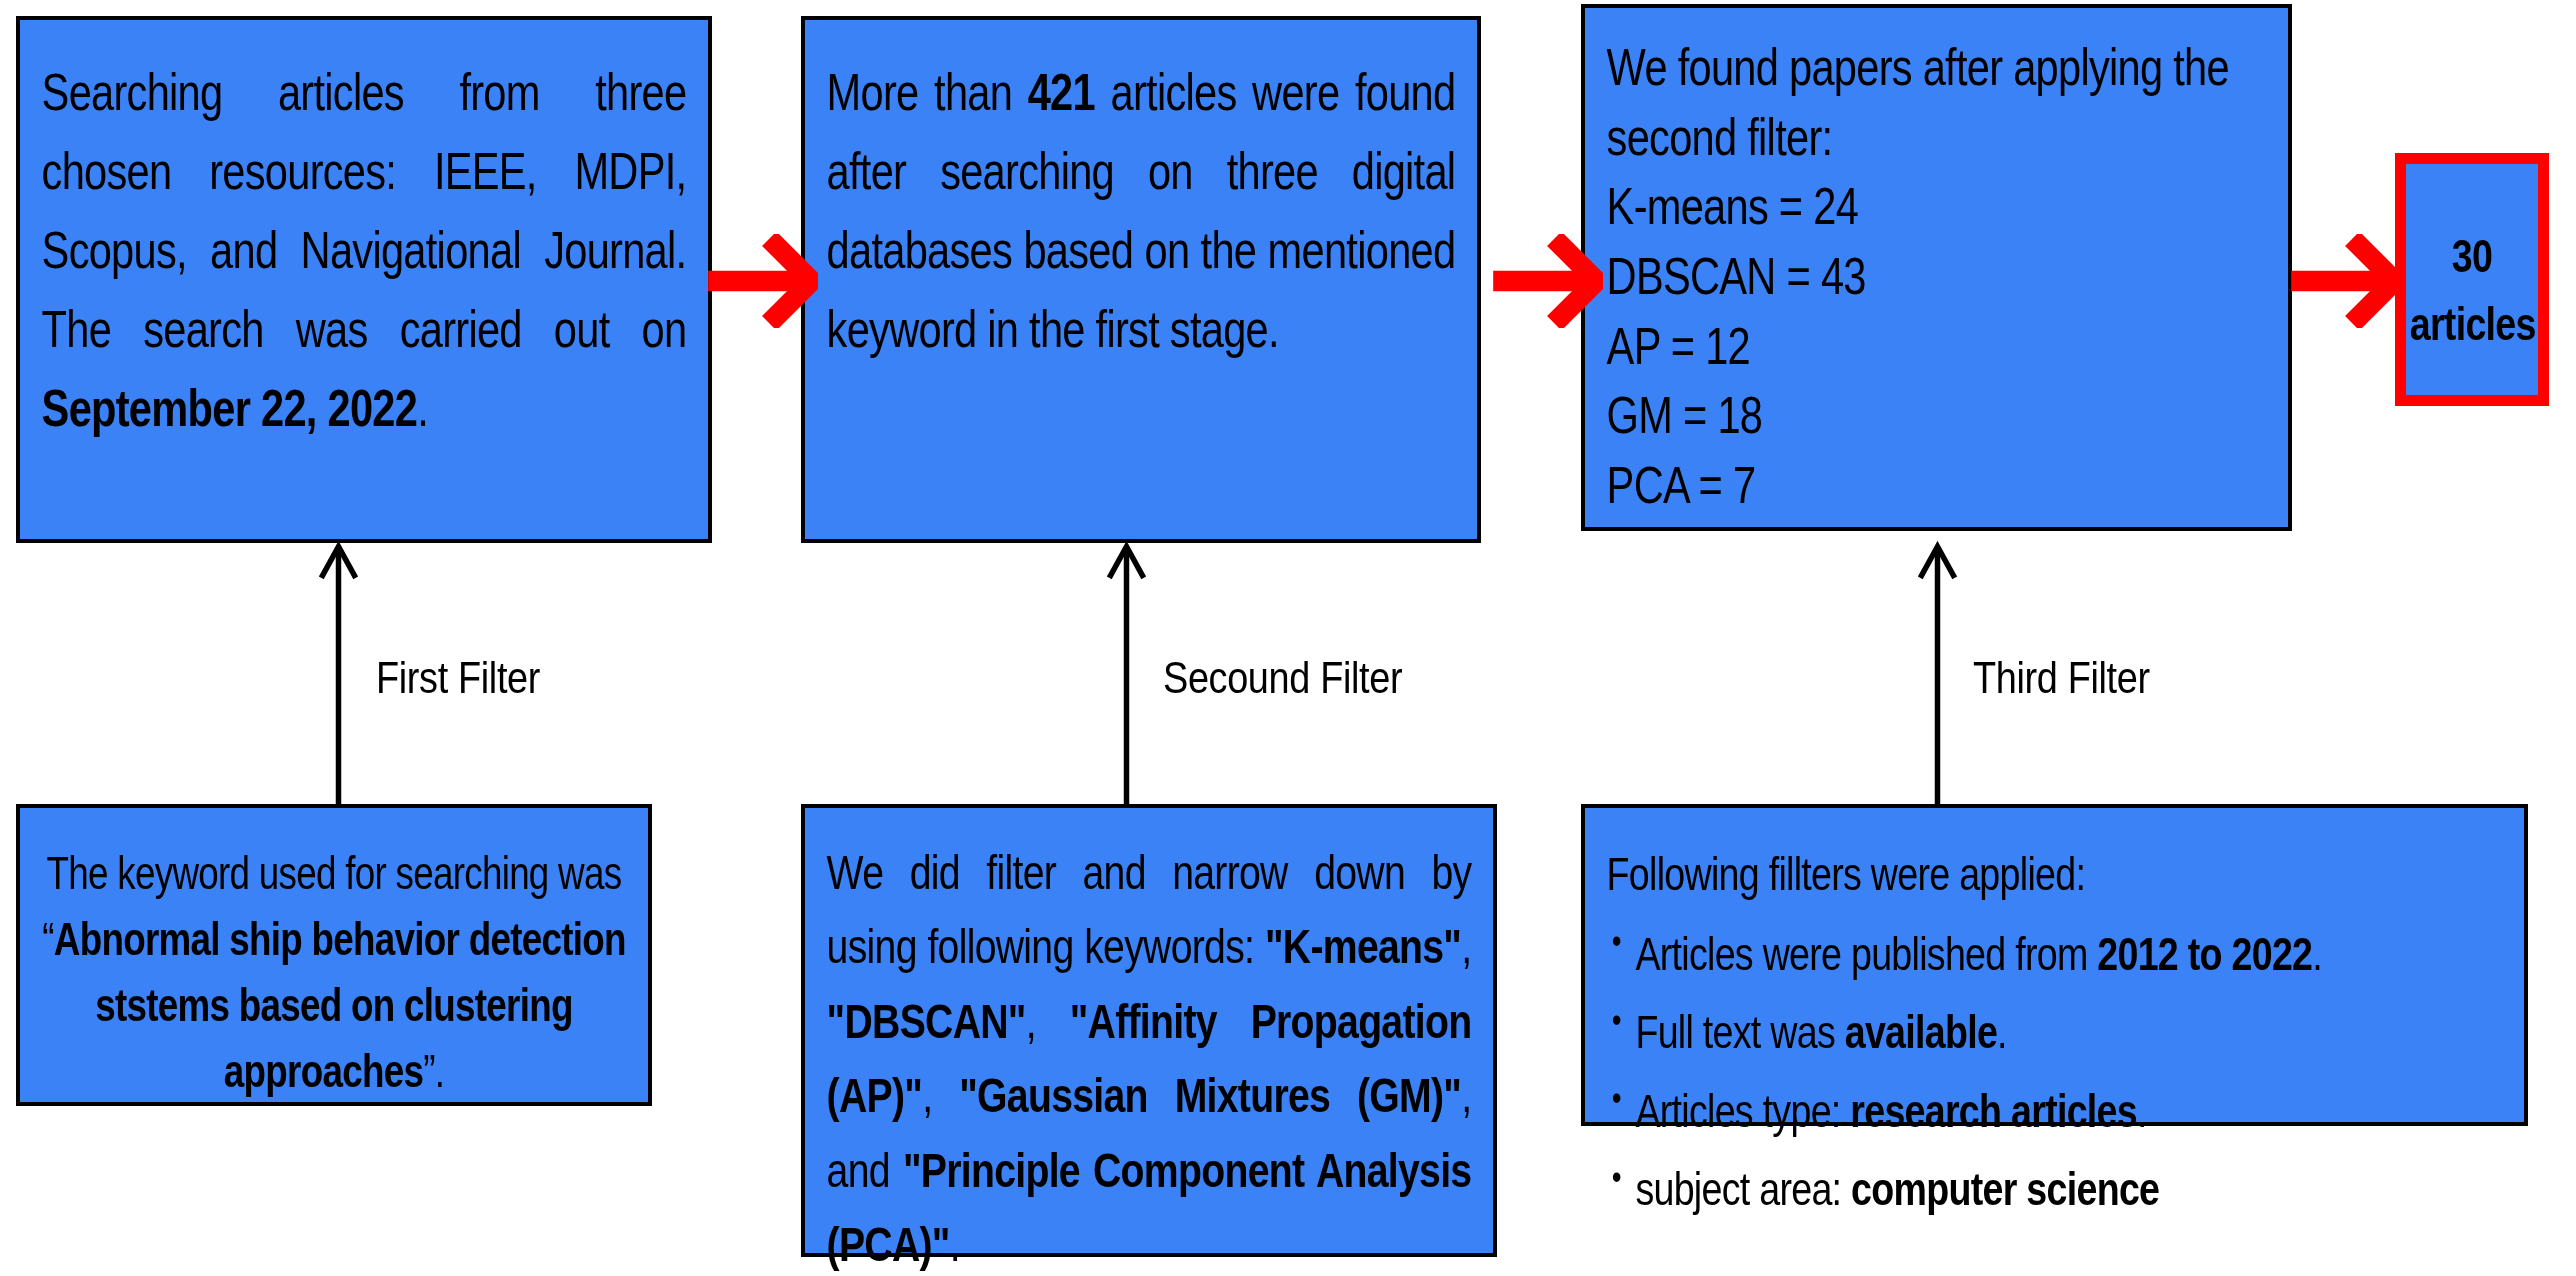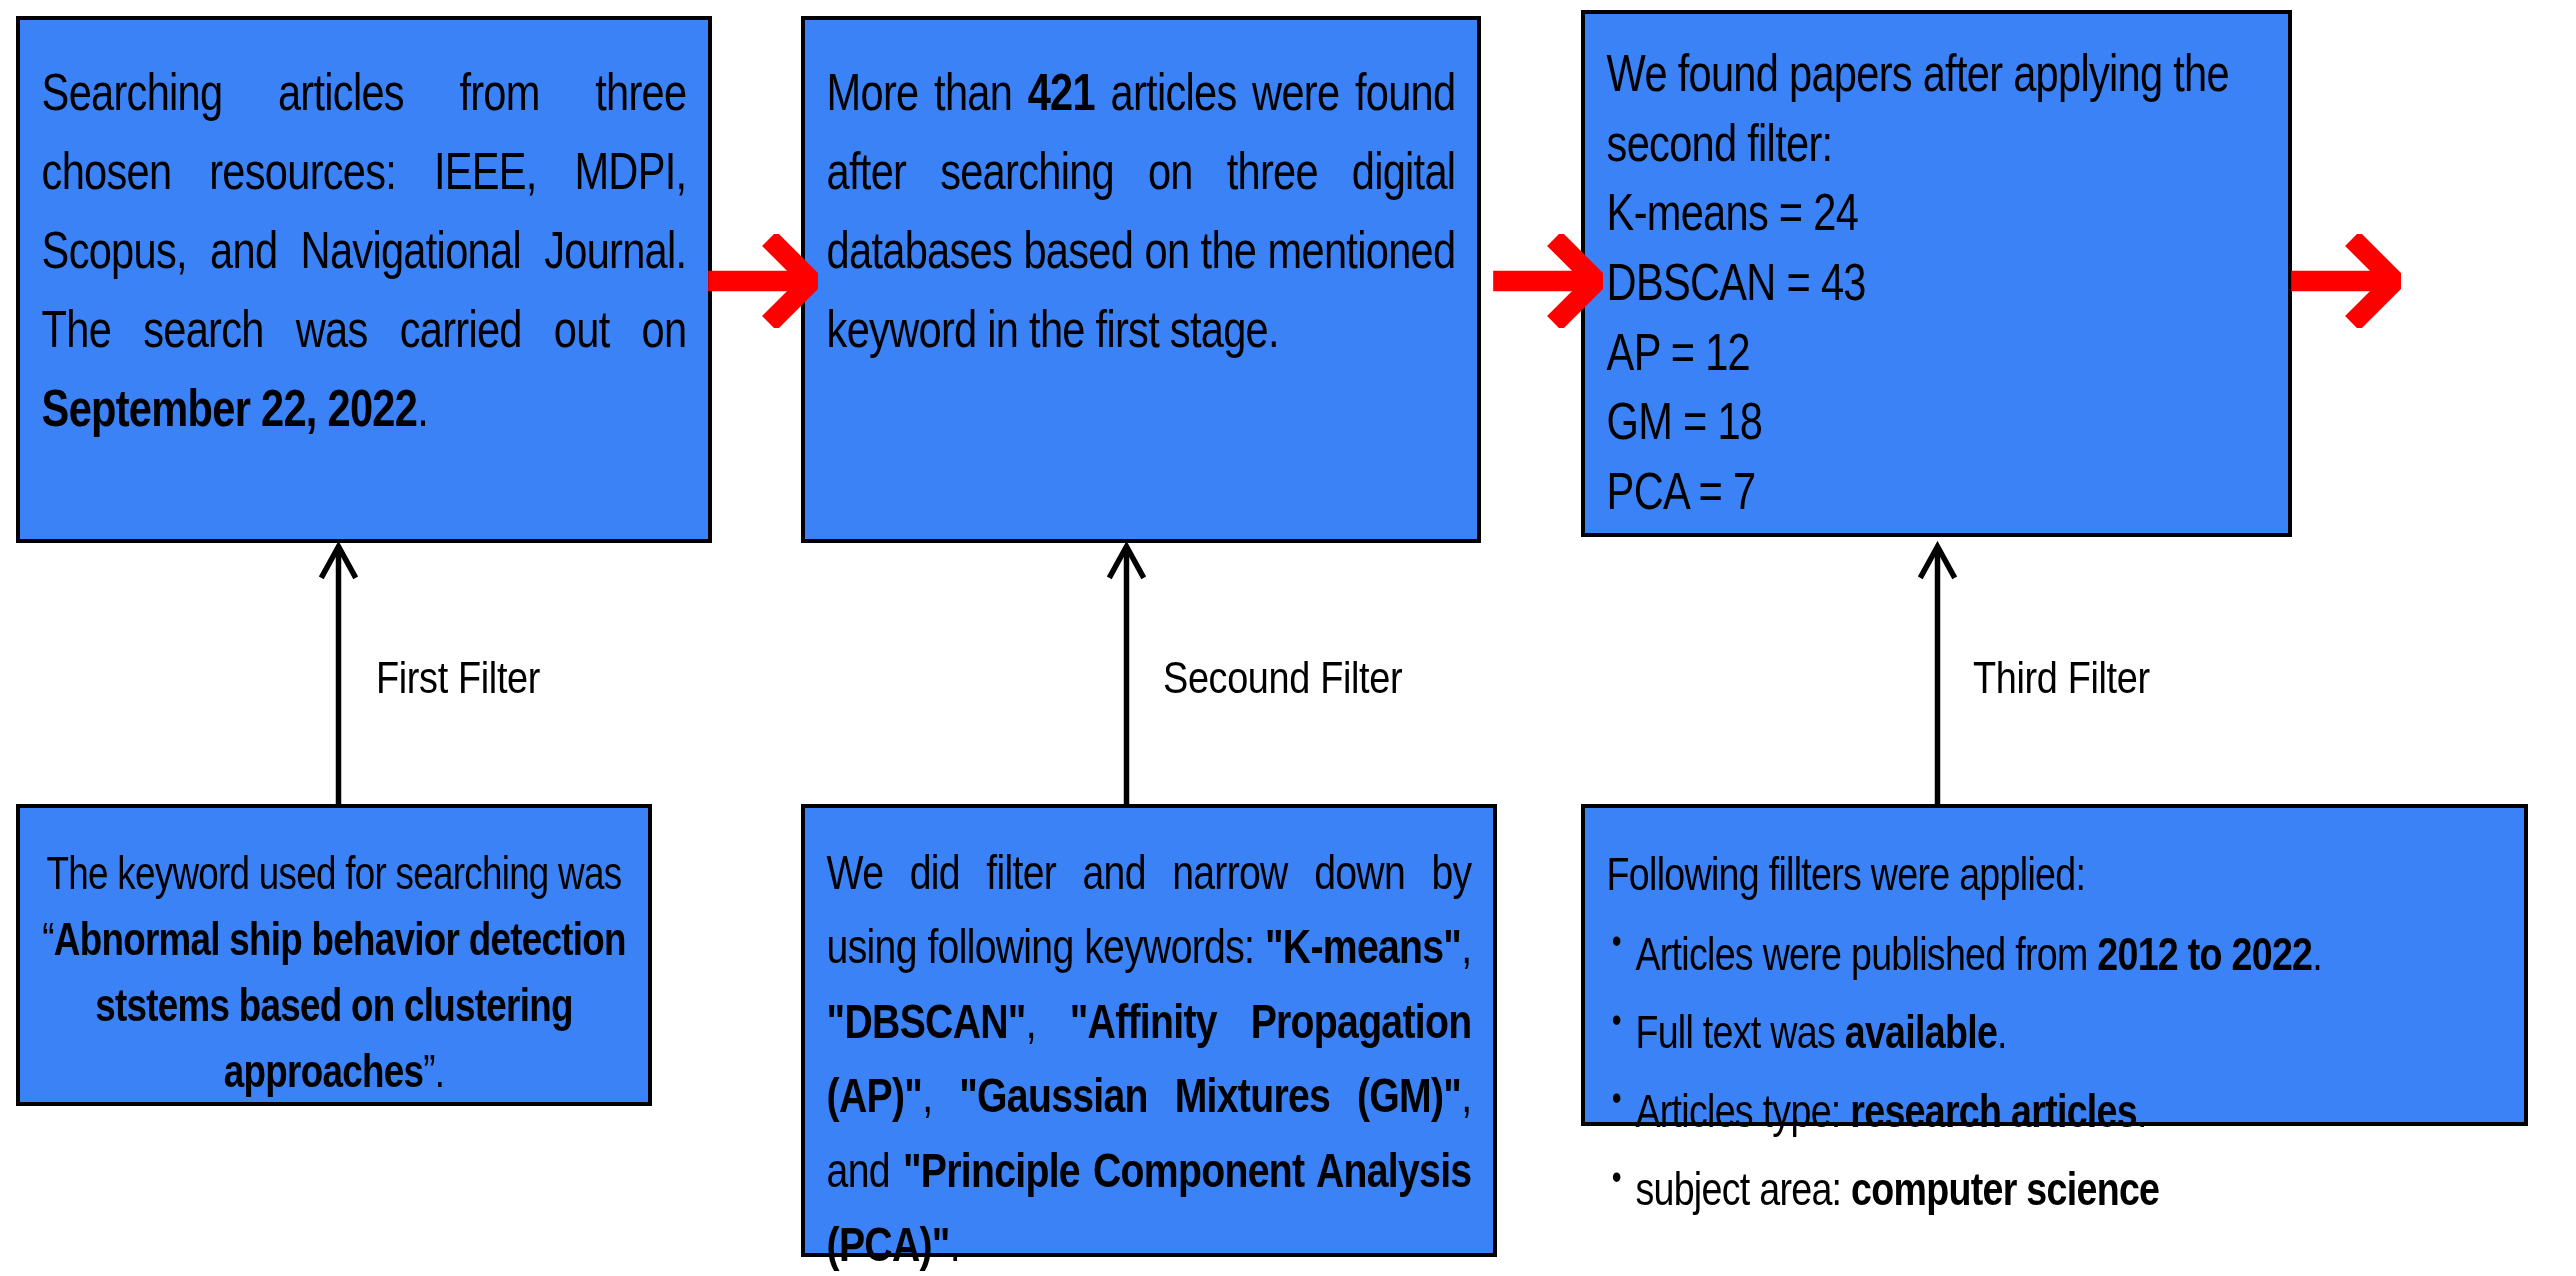--- a/index.html
+++ b/index.html
@@ -75,31 +75,37 @@
 <div class="stage">
 
   <div class="box" style="left:15.7px;top:15.7px;width:696px;height:527px;">
     <div class="boxtext justify" id="tb0" style="top:33px;">Searching articles from three chosen resources: IEEE, MDPI, Scopus, and Navigational Journal. The search was carried out on <b>September 22, 2022</b>.</div>
   </div>
 
   <div class="box" style="left:801px;top:15.7px;width:680px;height:527px;">
     <div class="boxtext justify" id="tb1" style="top:33px;">More than <b>421</b> articles were found after searching on three digital databases based on the mentioned keyword in the first stage.</div>
   </div>
 
-  <div class="box" style="left:1581px;top:10px;width:711px;height:527px;">
+  <div class="box" style="left:1581px;top:4px;width:711px;height:527px;">
     <div class="boxtext left" id="tb2" style="top:25px;line-height:1.34;">
         <div>We found papers after applying the second filter:</div>
         <div class="stat">K-means = 24</div>
         <div class="stat">DBSCAN = 43</div>
         <div class="stat">AP = 12</div>
         <div class="stat">GM = 18</div>
         <div class="stat">PCA = 7</div>
       </div>
   </div>
 
+  <div class="box red" style="left:2395px;top:153px;width:154px;height:253px;">
+    <div class="boxtext center" style="top:58px;padding:0 4.7px;font-size:47px;line-height:1.45;font-weight:700;">
+      <span>30</span><br>
+      <span>articles</span>
+    </div>
+  </div>
 
   <div class="rarrow" style="left:708px;top:234px;width:110px;height:94px;">
     <svg width="110" height="94" viewBox="0 0 140 120" aria-hidden="true">
       <line x1="0" y1="60" x2="128" y2="60" stroke="#FF0000" stroke-width="26"></line>
       <polyline points="78,6 132,60 78,114" fill="none" stroke="#FF0000" stroke-width="26" stroke-linecap="butt" stroke-linejoin="miter"></polyline>
     </svg>
   </div>
 
   <div class="rarrow" style="left:1493px;top:234px;width:110px;height:94px;">
     <svg width="110" height="94" viewBox="0 0 140 120" aria-hidden="true">

